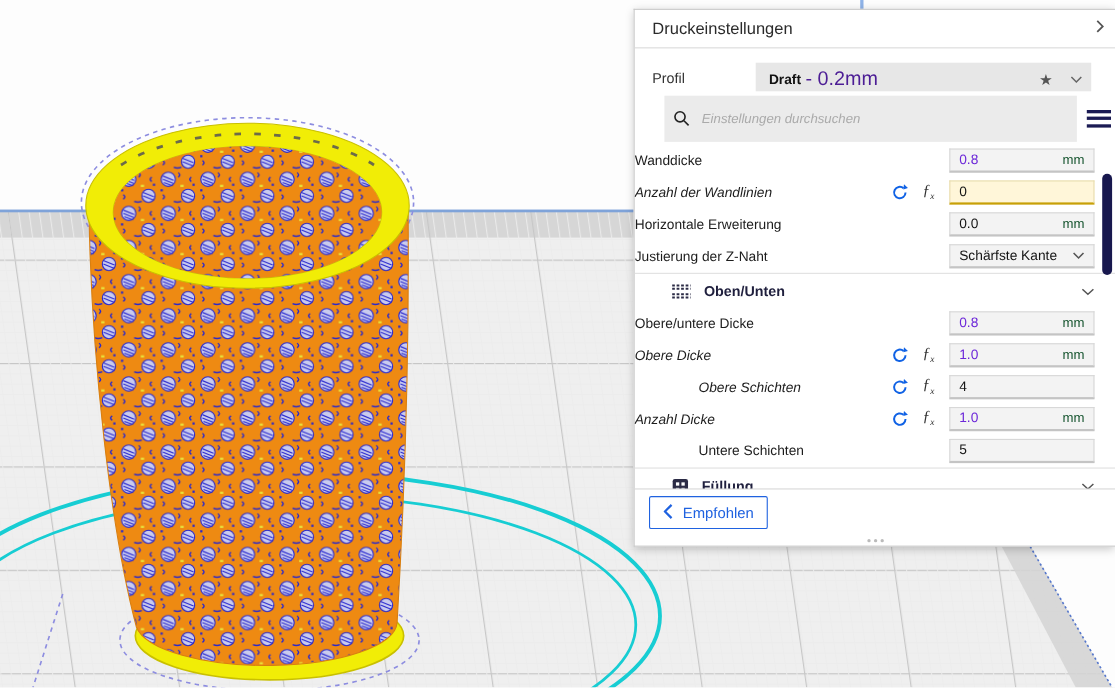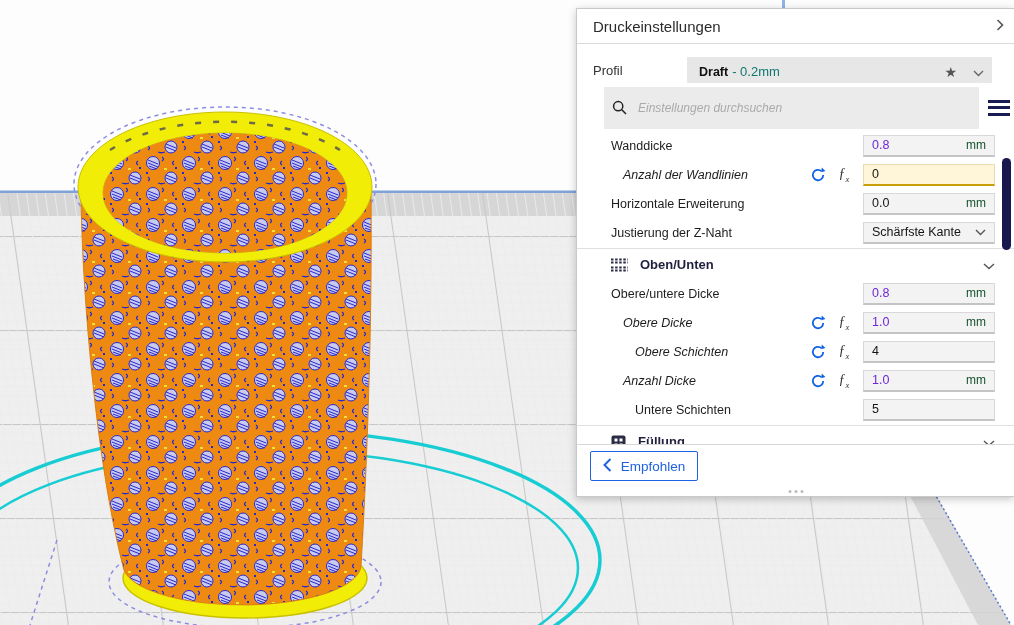--- a/index.html
+++ b/index.html
@@ -14,37 +14,37 @@
   .p-header{height:34px;display:flex;align-items:center;padding:0 10px 0 16px;
             border-bottom:1px solid #dadada;}
   .p-title{font-size:15px;color:#2b2b2b;flex:1;}
   .chev{display:inline-block;}
 
   .profile-row{display:flex;align-items:center;margin:13px 22px 0 16px;height:26px;}
   .profile-label{font-size:13px;color:#333;width:94px;}
   .profile-box{flex:1;height:26px;background:#e7e7e7;display:flex;align-items:center;
                padding:3px 8px 0 12px;box-sizing:border-box;cursor:pointer;}
   .profile-name{font-size:12.5px;font-weight:bold;color:#111;}
-  .profile-detail{font-size:13px;color:#0f766e;margin-left:4px;}
+  .profile-detail{font-size:18px;color:#4c1d95;margin-left:4px;}
   .profile-spacer{flex:1;}
   .star{color:#555;font-size:14px;margin-right:16px;}
 
   .search-row{display:flex;align-items:center;margin:11px 4px 0 27px;height:27px;}
   .search-box{flex:1;height:42px;background:#ebebeb;display:flex;align-items:center;
               padding:0 8px;box-sizing:border-box;}
   .search-box input{border:none;background:transparent;outline:none;flex:1;
               font-family:"Liberation Sans",sans-serif;font-size:12px;font-style:italic;color:#555;}
   .search-box input::placeholder{color:#aaa;font-style:italic;}
   .hamburger{width:22px;margin-left:9px;cursor:pointer;}
   .hamburger div{height:3px;background:#1b1b54;margin:3.5px 0;}
 
   .list{margin-top:10px;height:313px;overflow:hidden;position:relative;}
   .row{height:29px;display:flex;align-items:center;padding-right:19px;}
-  .lbl{font-size:12.5px;color:#1d1d1d;flex:1;padding-left:34px;}
-  .lbl.i1{padding-left:46px;}
+  .lbl{font-size:12.5px;color:#1d1d1d;flex:1;}
+  .lbl.i1{}
   .lbl.i2{padding-left:58px;}
   .lbl.it{font-style:italic;}
   .reset{width:16px;height:16px;margin-right:9px;cursor:pointer;}
   .fx{width:18px;margin-right:10px;font-family:"Liberation Serif",serif;font-style:italic;
       font-size:14px;color:#333;cursor:pointer;text-align:center;}
   .fx sub{font-size:8.5px;}
   .field{width:132px;height:22px;background:#f3f3f3;border:1px solid #d8d8d8;
          border-bottom:2px solid #c4c4c4;display:flex;align-items:center;box-sizing:border-box;}
   .field input{border:none;background:transparent;outline:none;width:70px;padding-left:8px;
          font-family:"Liberation Sans",sans-serif;font-size:12.5px;color:#141414;}

